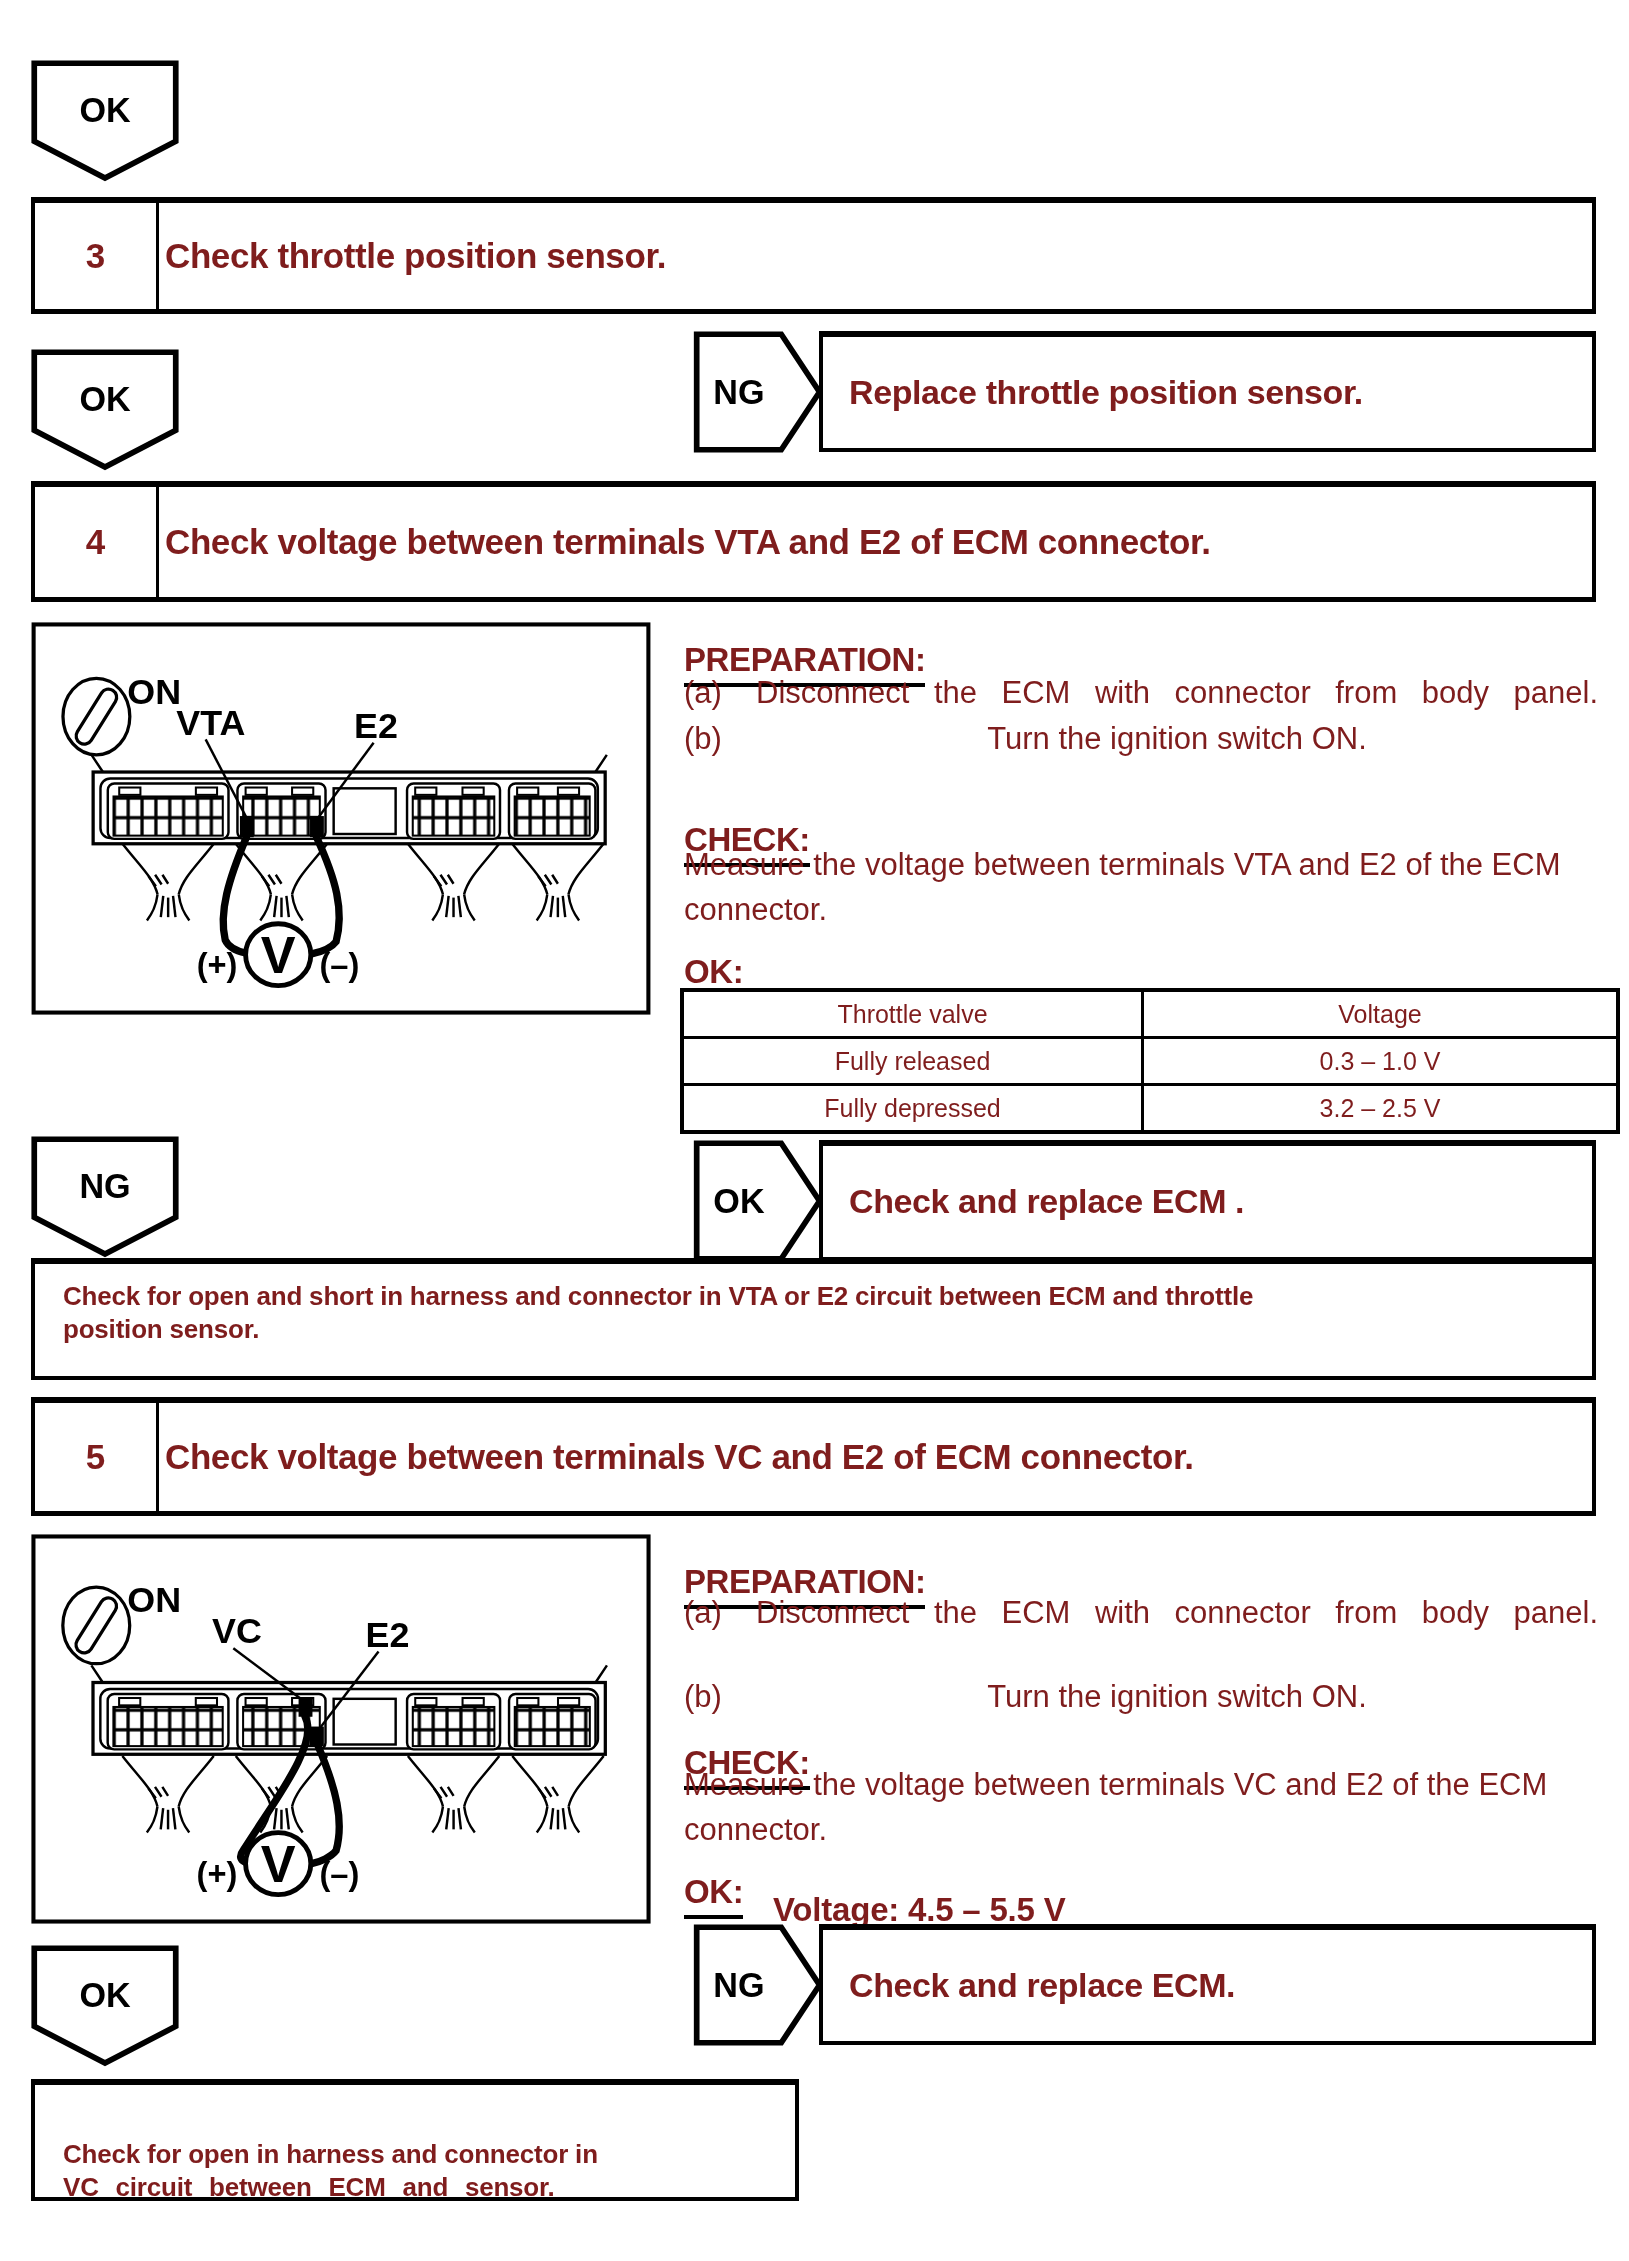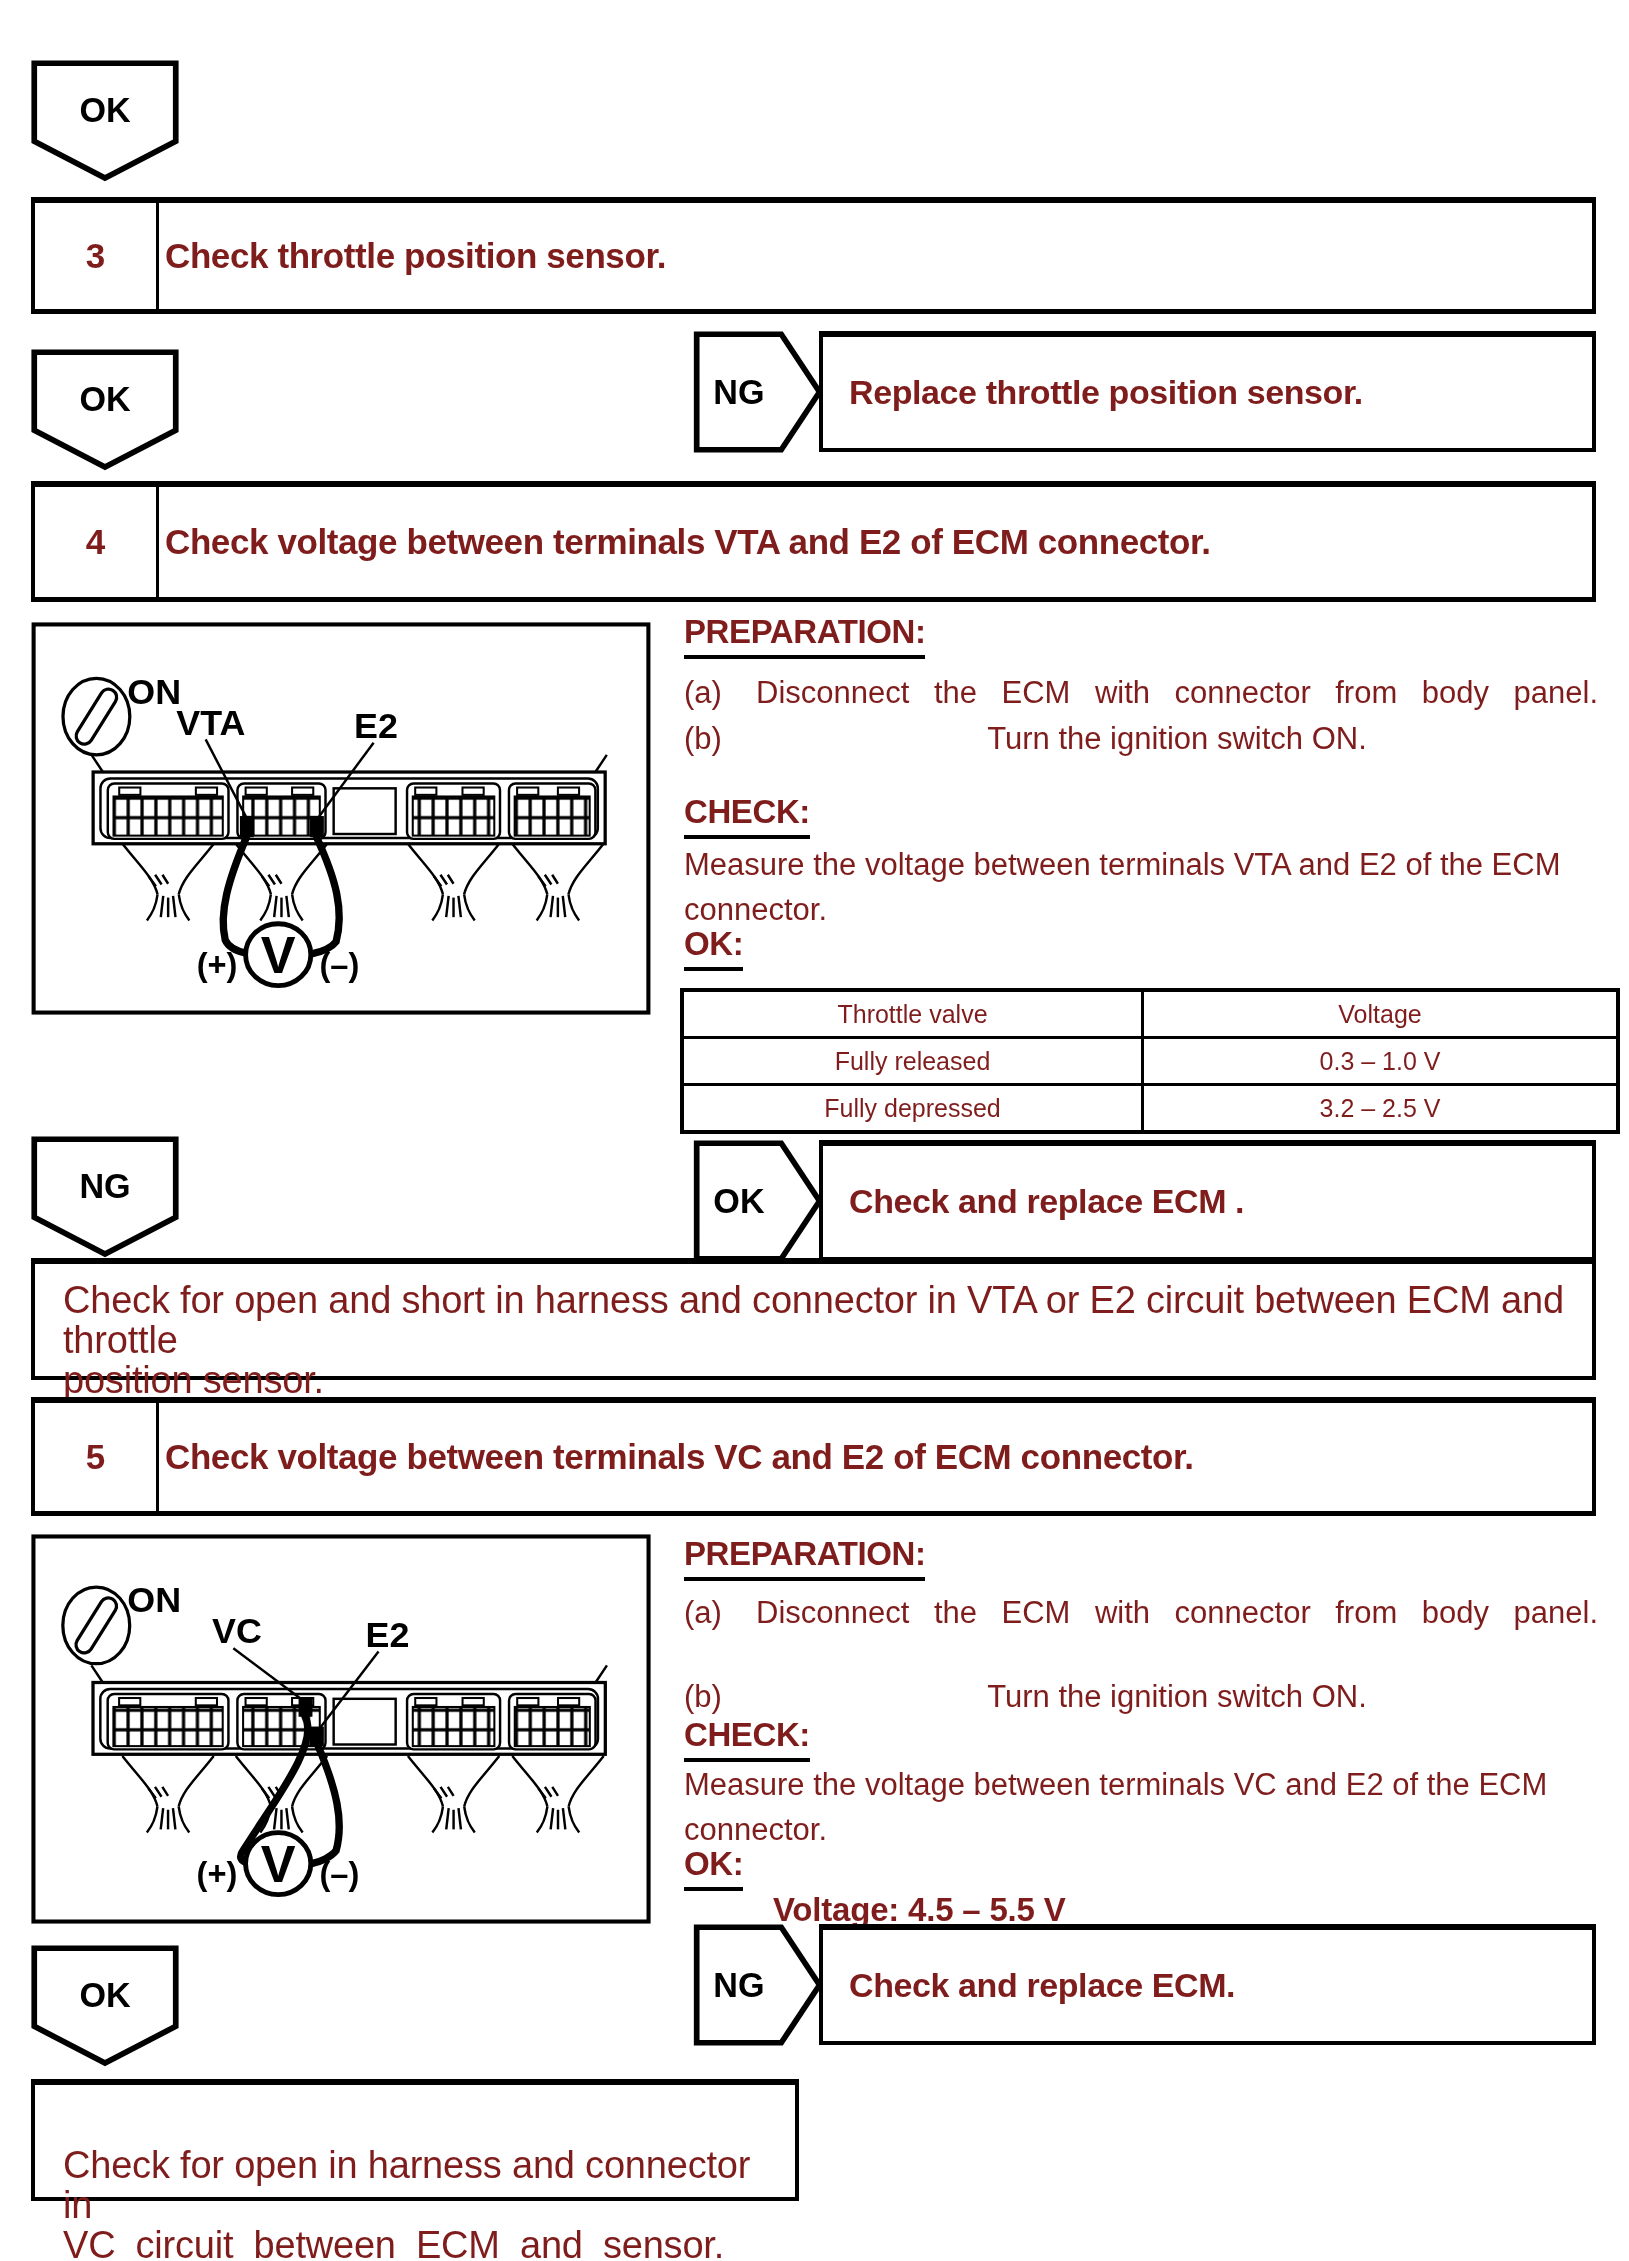--- a/index.html
+++ b/index.html
@@ -29,29 +29,29 @@
   }
 
   
   .action-box{
     box-sizing:border-box;background:#fff;border:4.9px solid #000;border-top-width:6.5px;
     display:flex;align-items:center;padding-left:26px;
     font-weight:bold;font-size:34px;letter-spacing:-0.4px;
   }
   .note-box{
     box-sizing:border-box;background:#fff;border:4.9px solid #000;border-top-width:6.5px;
-    font-weight:normal;font-size:38px;line-height:40px;letter-spacing:-0.2px;
+    font-weight:bold;font-size:26px;line-height:33px;letter-spacing:-0.2px;
     padding:16.3px 23px 0 28px;white-space:pre-line;
   }
   .wordspread{word-spacing:9.8px;}
 
   
   .h-underline{
     display:inline-block;font-weight:bold;font-size:33px;
-    border-bottom:4.1px solid #000;padding-bottom:4.1px;letter-spacing:-0.4px;
+    border-bottom:4.1px solid #000;padding-bottom:4.1px;letter-spacing:-0.4px;margin-top:28px;
   }
   .body-row{display:flex;width:914px;font-size:31px;line-height:41px;}
   .body-row .item-label{flex:0 0 72px;}
   .body-row .item-text{flex:1;text-align:center;}
   .justify{text-align:justify;text-align-last:justify;}
   .body-par{width:917px;font-size:31px;line-height:45px;white-space:pre-line;}
   .ok-value{font-weight:bold;font-size:33px;letter-spacing:-0.2px;}
 
   
   table.spec{border-collapse:collapse;table-layout:fixed;width:940px;background:#fff;}

